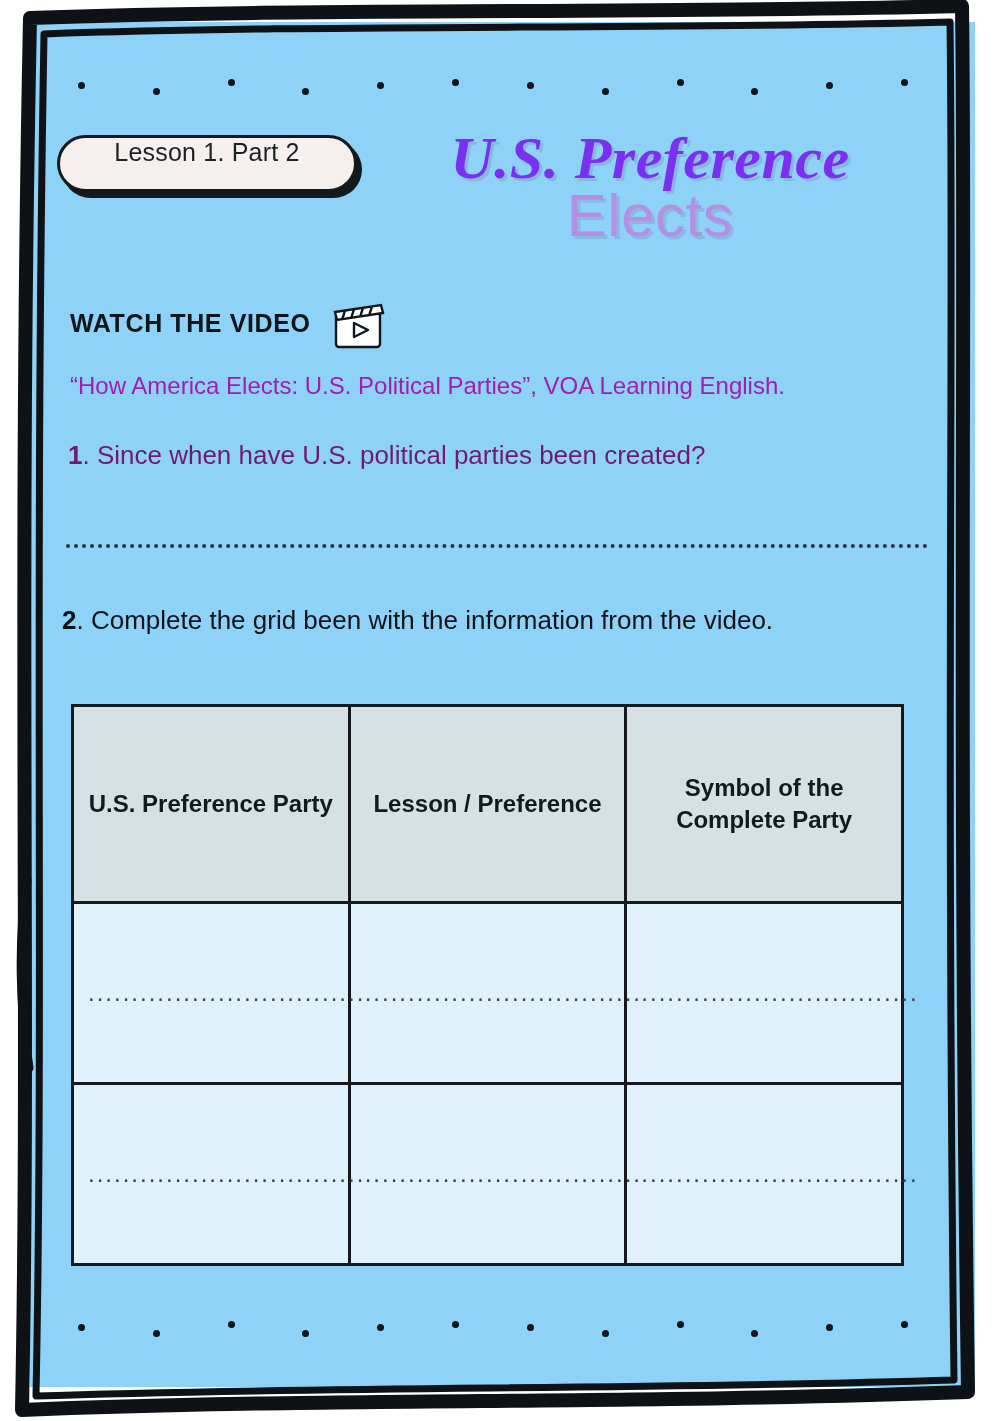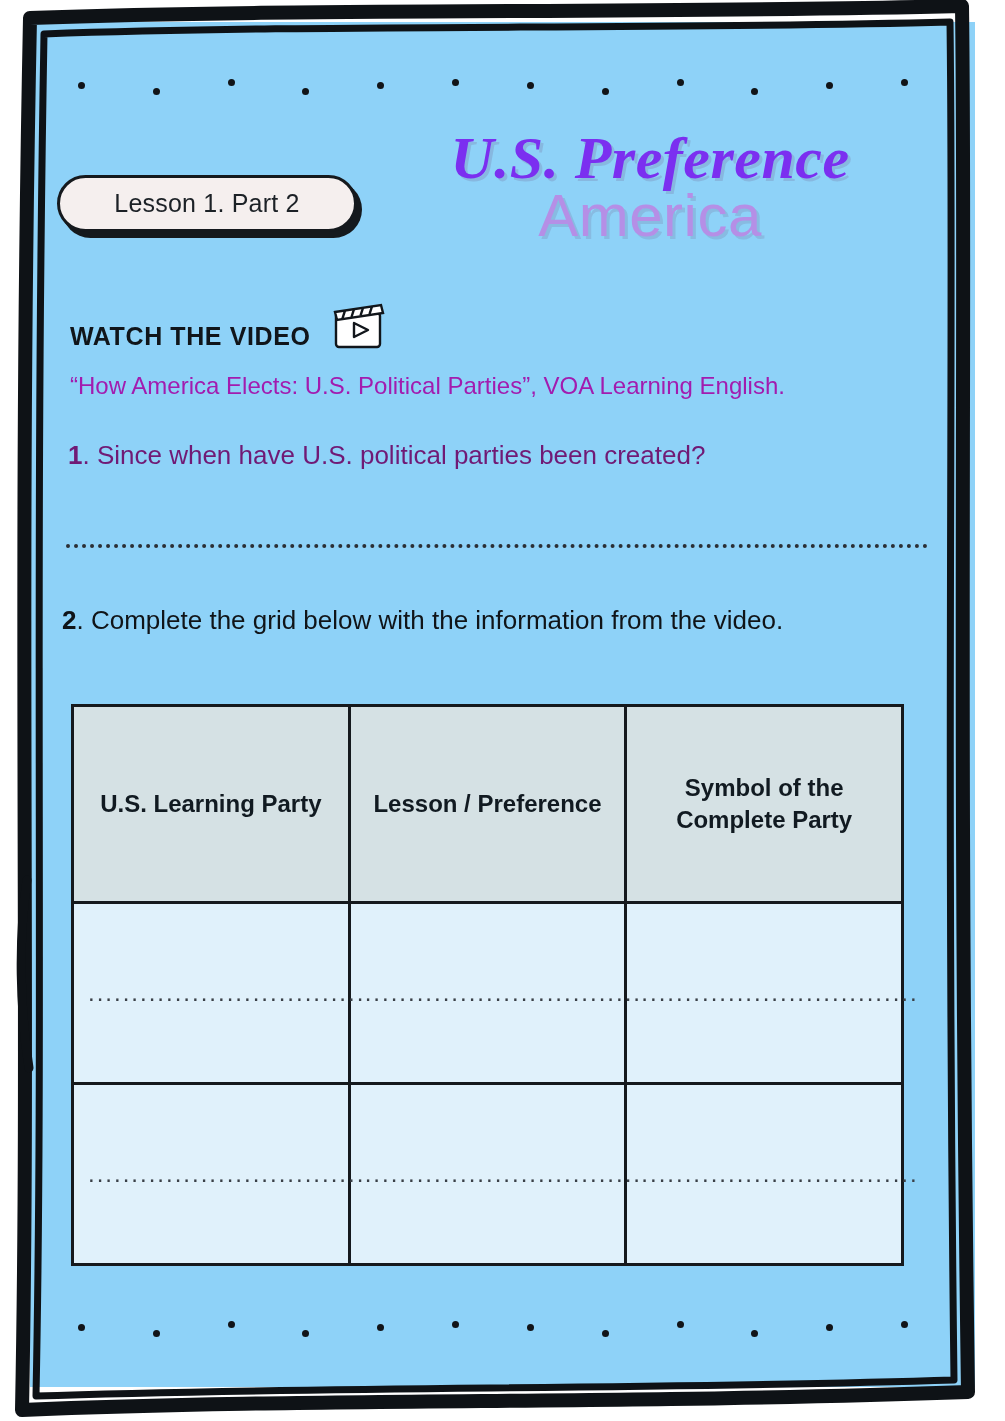--- a/index.html
+++ b/index.html
@@ -67,24 +67,23 @@
     position: absolute;
     left: 57px;
     top: 135px;
     width: 300px;
     height: 57px;
     background: #f5efee;
     border: 3px solid #15191d;
     border-radius: 30px;
     box-shadow: 5px 6px 0 #15191d;
     display: flex;
-    align-items: center;
+    align-items: flex-start;
     justify-content: center;
     box-sizing: border-box;
-    margin-top: 40px;
   }
   .lesson-badge span {
     font-size: 25px;
     color: #1c2126;
     letter-spacing: 0.2px;
     font-family: "Liberation Sans", sans-serif;
   }
 
   .title {
     position: absolute;
@@ -114,21 +113,21 @@
     text-shadow: 3px 3px 0 rgba(120,120,160,0.25);
     letter-spacing: 0.5px;
   }
 
   
   .watch-row {
     position: absolute;
     left: 70px;
     top: 295px;
     display: flex;
-    align-items: flex-end;
+    align-items: center;
     gap: 16px;
   }
   .watch-label {
     font-size: 25px;
     font-weight: 700;
     color: #10151a;
     letter-spacing: 0.6px;
     font-family: "Liberation Sans", sans-serif;
   }
   .clapper {
@@ -246,21 +245,21 @@
     <span class="dot"></span>
     <span class="dot"></span>
   </div>
 
   <div class="lesson-badge">
     <span>Lesson 1. Part 2</span>
   </div>
 
   <div class="title">
     <span class="line1">U.S. Preference</span>
-    <span class="line2">America</span>
+    <span class="line2">Elects</span>
   </div>
 
   <div class="watch-row">
     <div class="watch-label">WATCH THE VIDEO</div>
     <div class="clapper">
       <svg width="66" height="56" viewBox="0 0 66 56">
         <g fill="none" stroke="#11161b" stroke-width="2.4">
           <rect x="10" y="18" width="44" height="34" rx="3" fill="#ffffff"></rect>
           <path d="M9 17 L55 10 L57 18 L11 25 Z" fill="#ffffff"></path>
           <path d="M19 15.6 L16.5 23.4 M28 14.2 L25.5 22 M37 12.8 L34.5 20.6 M46 11.4 L43.5 19.2"></path>
@@ -271,27 +270,27 @@
   </div>
 
   <div class="video-source">“How America Elects: U.S. Political Parties”, VOA Learning English.</div>
 
   <div class="q1">
     <b>1</b><span>. Since when have U.S. political parties been created?</span>
   </div>
   <div class="answer-line"></div>
 
   <div class="q2">
-    <b>2</b><span>. Complete the grid below with the information from the video.</span>
+    <b>2</b><span>. Complete the grid been with the information from the video.</span>
   </div>
 
   <table class="grid">
     <thead>
       <tr>
-        <th>U.S. Learning Party</th>
+        <th>U.S. Preference Party</th>
         <th>Lesson / Preference</th>
         <th>Symbol of the Complete Party</th>
       </tr>
     </thead>
     <tbody>
       <tr>
         <td><span class="blank">................................</span></td>
         <td><span class="blank">................................</span></td>
         <td><span class="blank">................................</span></td>
       </tr>

